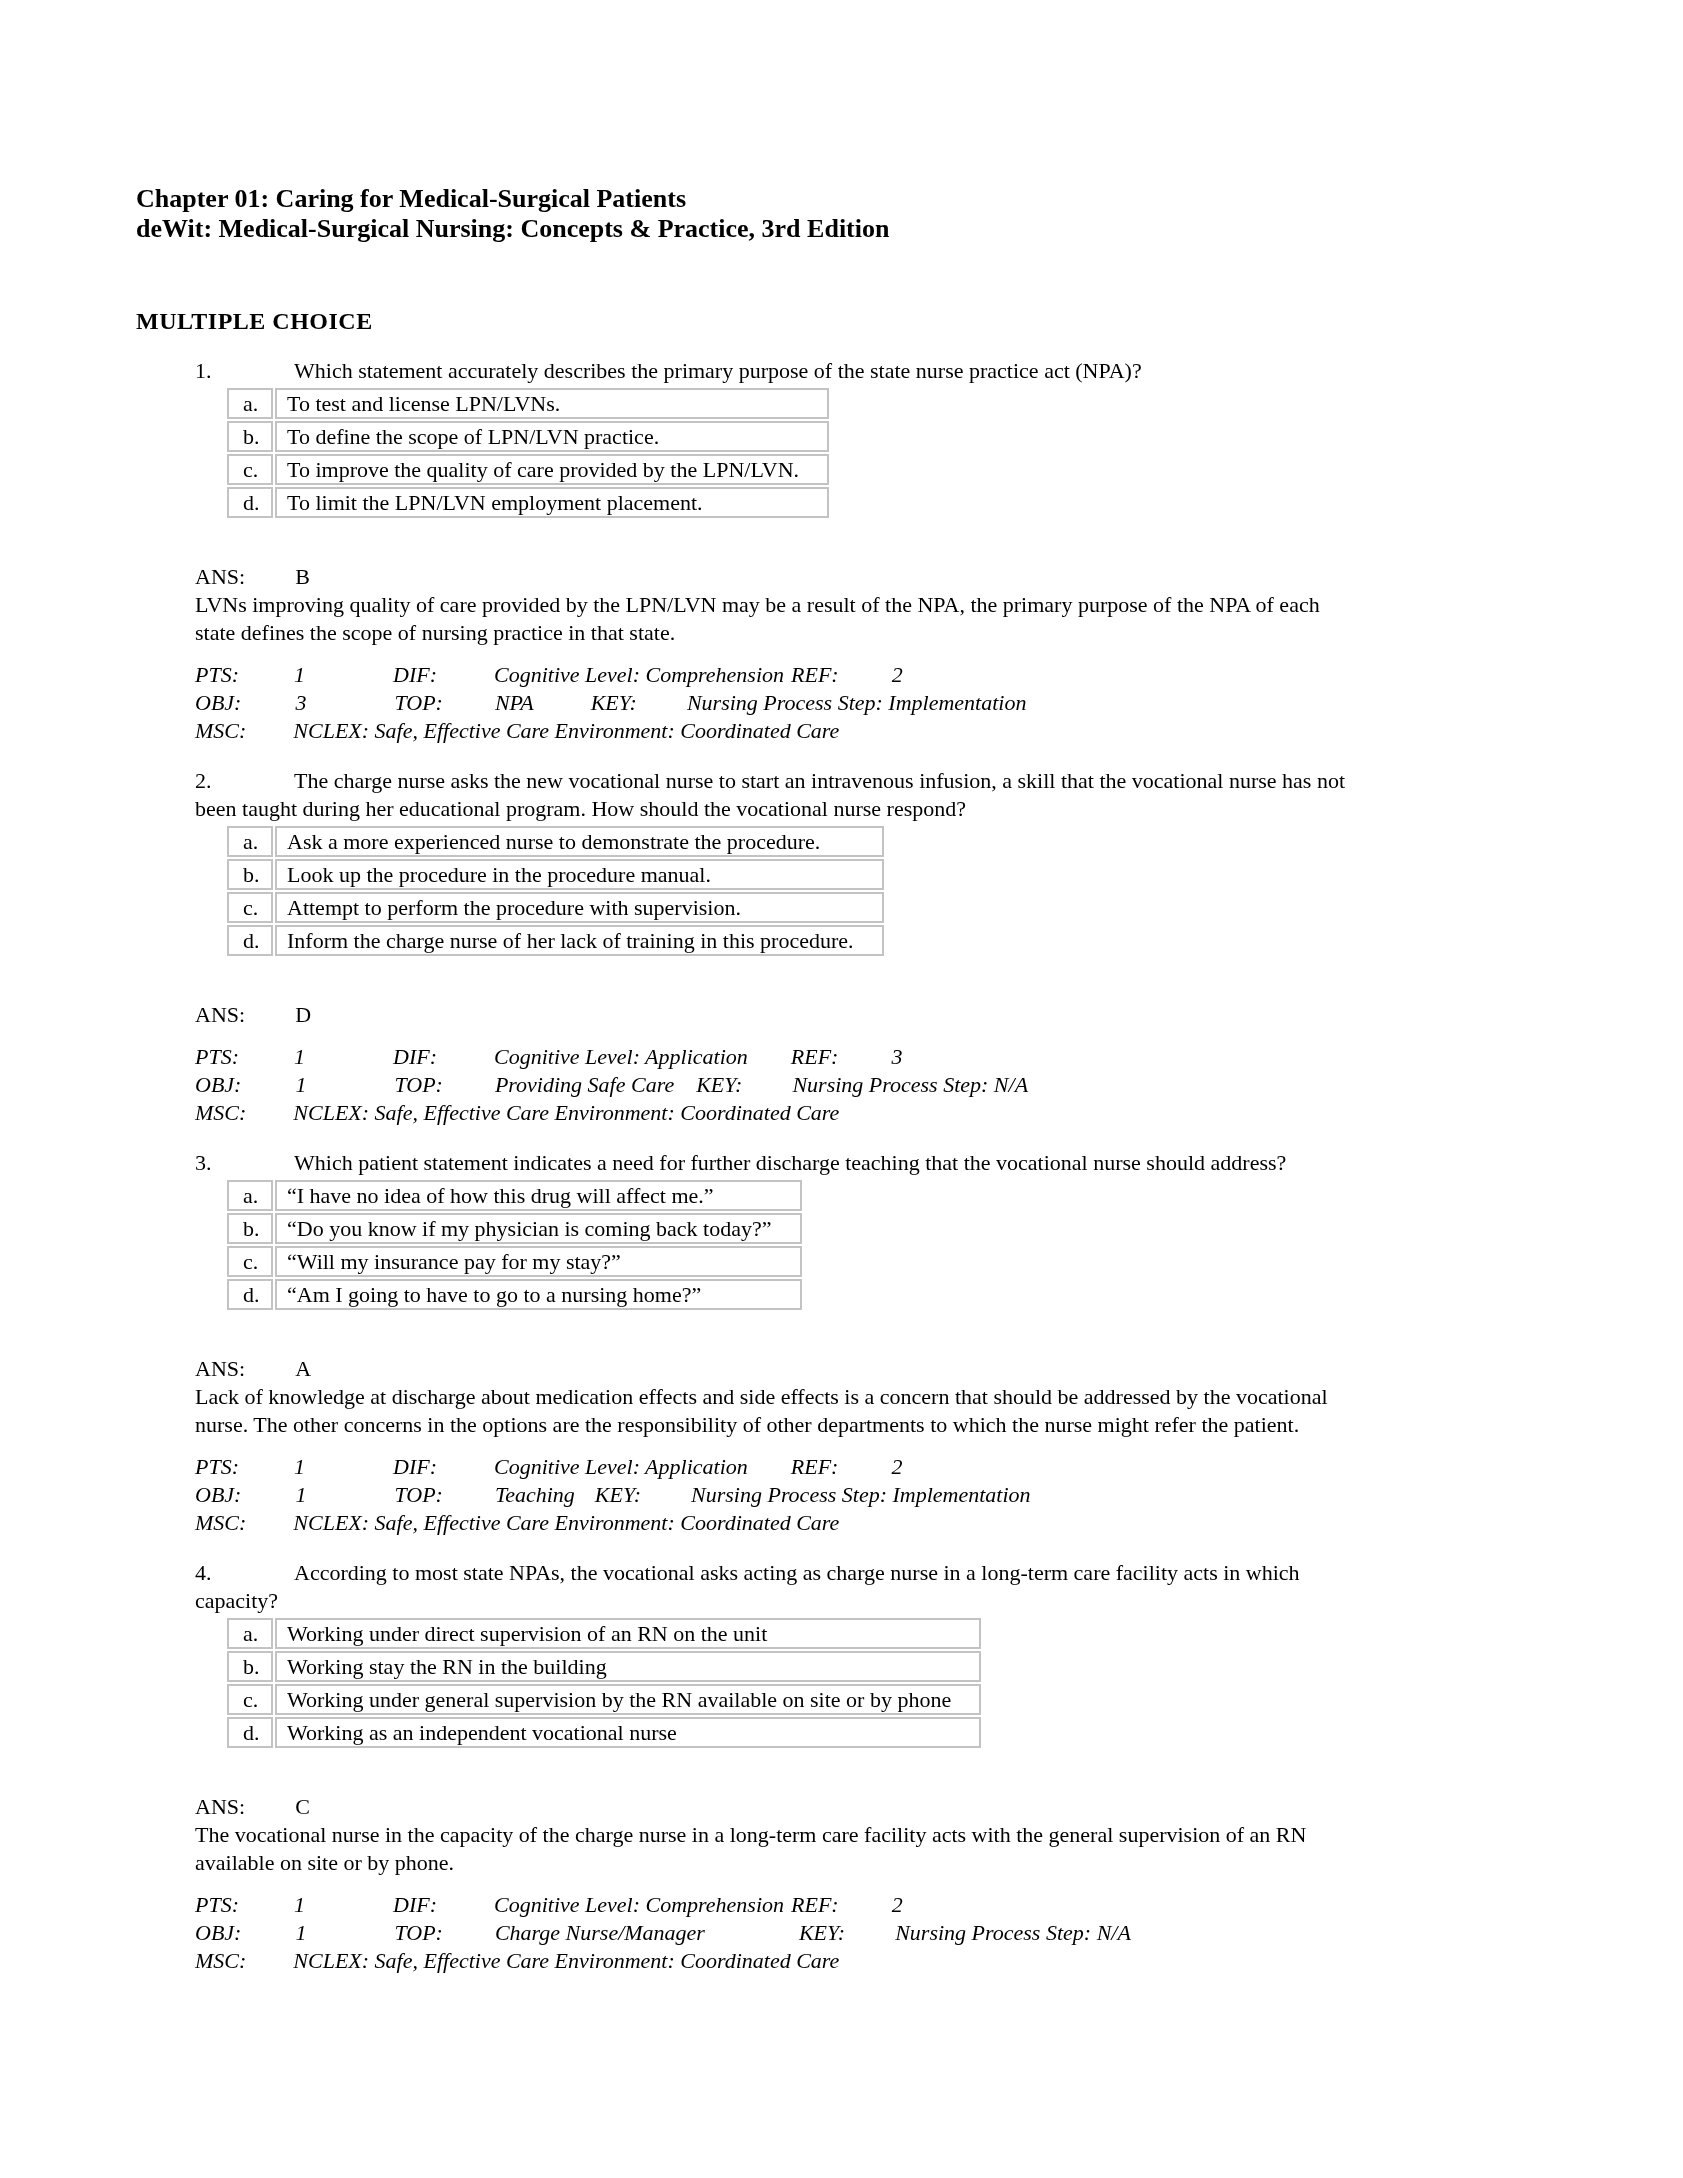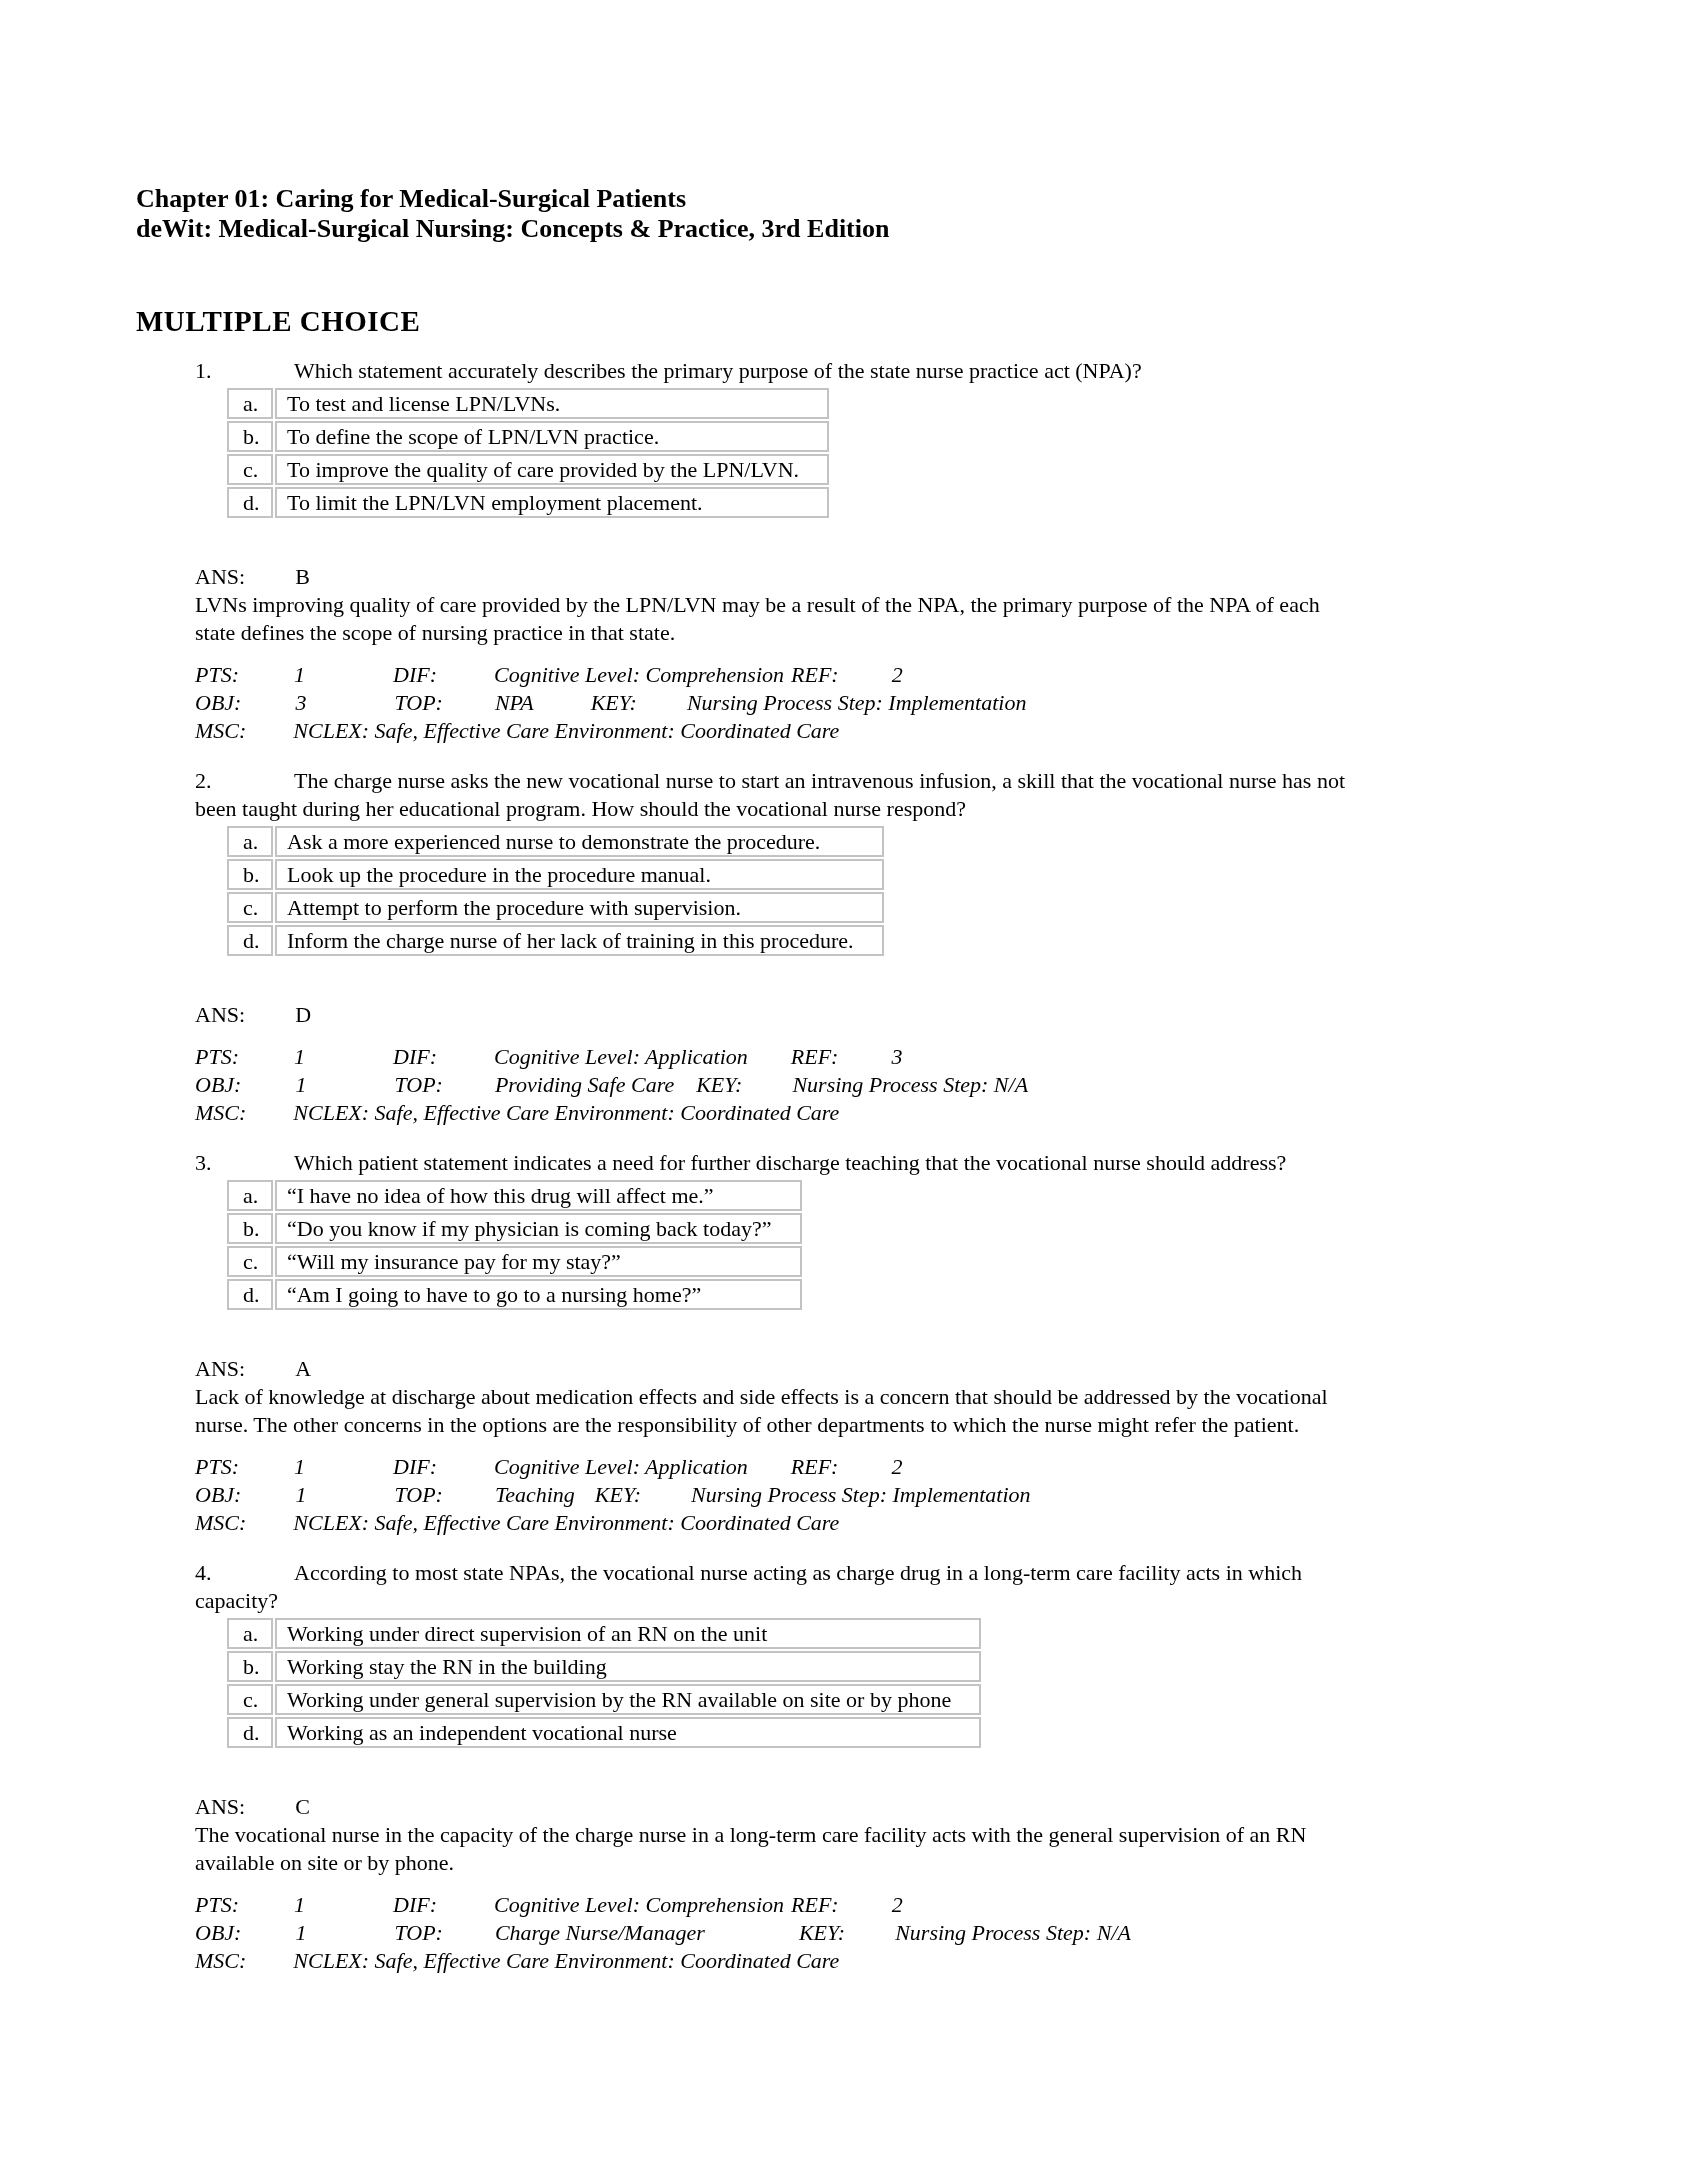--- a/index.html
+++ b/index.html
@@ -4,21 +4,21 @@
 <style>
   html,body{margin:0;padding:0;background:#ffffff;}
   body{
     width:1683px;height:2178px;
     font-family:"Liberation Serif","DejaVu Serif",serif;
     font-size:22px;line-height:28px;color:#000;
     overflow:hidden;
   }
   .page{padding:184px 139px 0 136px;}
   .title{font-weight:bold;font-size:26px;line-height:30px;}
-  .section-heading{font-weight:bold;font-size:29px;line-height:28px;margin-top:63px;letter-spacing:0.5px;}
+  .section-heading{font-weight:bold;font-size:24px;line-height:28px;margin-top:63px;letter-spacing:0.5px;}
   .question{margin-top:22px;margin-left:59px;}
   .qline{white-space:nowrap;line-height:28px;}
   .qnum{display:inline-block;width:99px;}
   table.options{border-collapse:separate;border-spacing:2px;margin:1px 0 0 30px;}
   table.options td{
     border:2px solid #c3c3c3;background:#fff;
     line-height:27px;vertical-align:top;white-space:nowrap;
   }
   td.opt-letter{width:24px;padding:0 4px 0 14px;}
   td.opt-text{padding:0 28px 0 10px;}
@@ -141,21 +141,21 @@
           </div>
     </div>
     <div class="meta">
           <div class="tabline metaline"><span class="seg" style="margin-left: 0px;">PTS:</span><span class="seg" style="margin-left: 55px;">1</span><span class="seg" style="margin-left: 88px;">DIF:</span><span class="seg" style="margin-left: 57px;">Cognitive Level: Application</span><span class="seg" style="margin-left: 43px;">REF:</span><span class="seg" style="margin-left: 53px;">2</span></div>
           <div class="tabline metaline"><span class="seg" style="margin-left: 0px;">OBJ:</span><span class="seg" style="margin-left: 54px;">1</span><span class="seg" style="margin-left: 88px;">TOP:</span><span class="seg" style="margin-left: 52px;">Teaching</span><span class="seg" style="margin-left: 20px;">KEY:</span><span class="seg" style="margin-left: 50px;">Nursing Process Step: Implementation</span></div>
           <div class="tabline metaline"><span class="seg" style="margin-left: 0px;">MSC:</span><span class="seg" style="margin-left: 47px;">NCLEX: Safe, Effective Care Environment: Coordinated Care</span></div>
         </div>
   </section>
 
   <section class="question">
-    <div class="qline"><span class="qnum">4.</span><span class="qtext">According to most state NPAs, the vocational nurse acting as charge drug in a long-term care facility acts in which</span></div>
+    <div class="qline"><span class="qnum">4.</span><span class="qtext">According to most state NPAs, the vocational asks acting as charge nurse in a long-term care facility acts in which</span></div>
     <div class="qwrap">
           <div class="qline">capacity?</div>
         </div>
     <table class="options">
           <tbody>
             <tr>
               <td class="opt-letter">a.</td>
               <td class="opt-text">Working under direct supervision of an RN on the unit</td>
             </tr>
             <tr>

